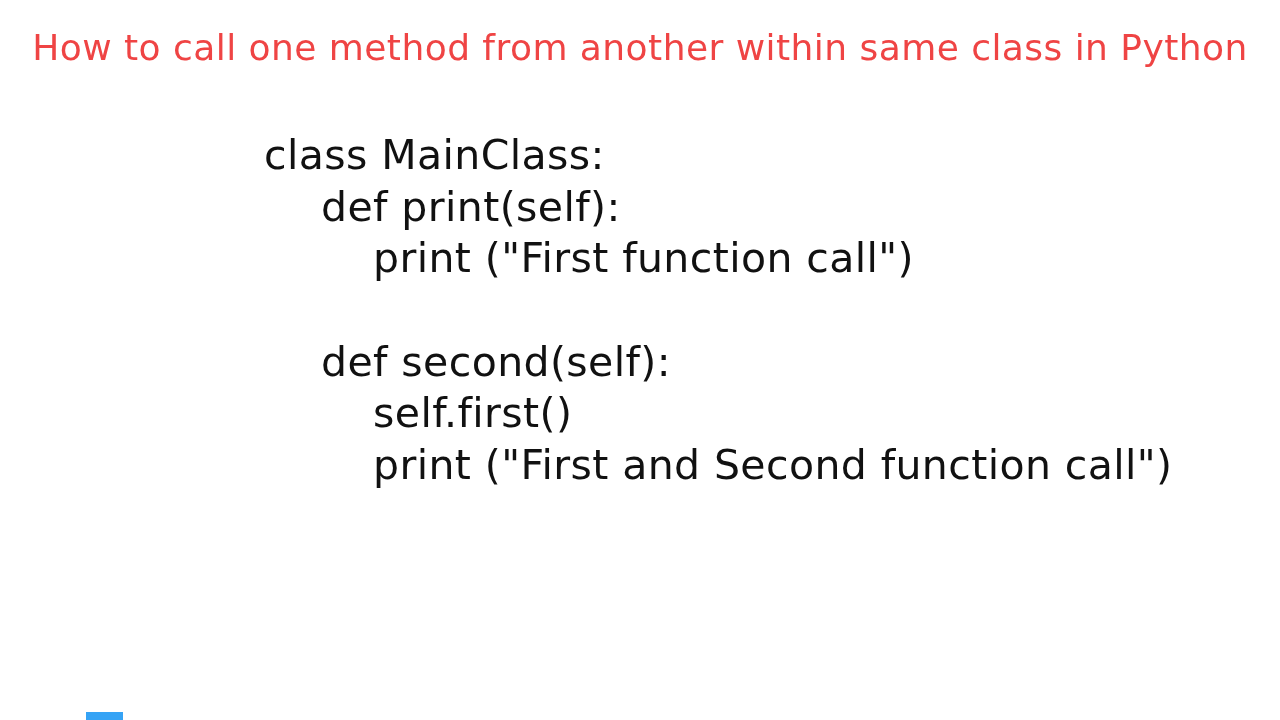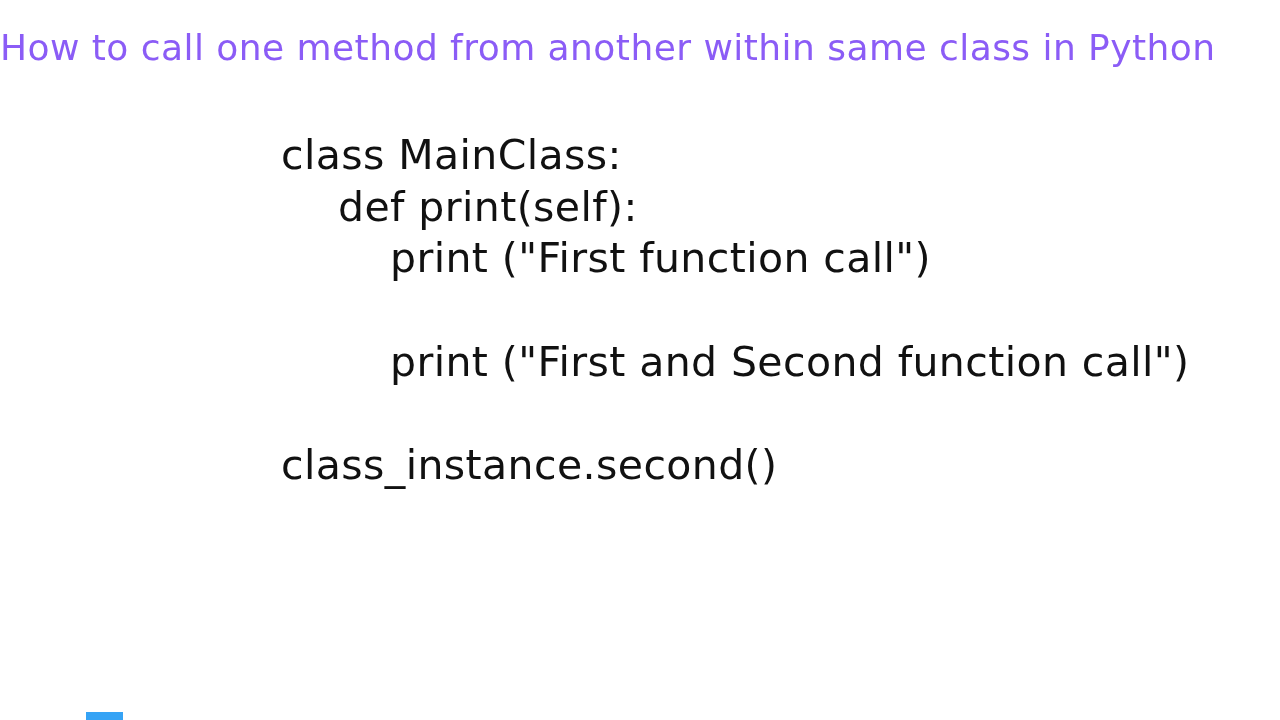--- a/index.html
+++ b/index.html
@@ -16,29 +16,30 @@
     height: 720px;
     background: #ffffff;
     font-family: "DejaVu Sans", "Liberation Sans", sans-serif;
     color: #111111;
   }
   .title {
     position: absolute;
     top: 26px;
     left: 0;
     right: 0;
+    text-align: center;
     font-size: 36px;
     line-height: 43px;
     letter-spacing: 0.45px;
     white-space: pre;
-    color: #8b5cf6;
+    color: #ef4444;
   }
   .code-block {
     position: absolute;
-    left: 281px;
+    left: 264px;
     top: 130px;
     font-size: 41px;
     letter-spacing: 0.4px;
     color: #111111;
   }
   .code-line {
     height: 51.7px;
     line-height: 51.7px;
     white-space: pre;
   }
@@ -59,20 +60,21 @@
 
 <div class="slide">
 
   <div class="title">How to call one method from another within same class in Python</div>
 
   <div class="code-block">
     <div class="code-line indent-0">class MainClass:</div>
     <div class="code-line indent-1">def print(self):</div>
     <div class="code-line indent-2">print ("First function call")</div>
     <div class="code-line indent-0"></div>
+    <div class="code-line indent-1">def second(self):</div>
+    <div class="code-line indent-2">self.first()</div>
     <div class="code-line indent-2">print ("First and Second function call")</div>
     <div class="code-line indent-0"></div>
-    <div class="code-line indent-0">class_instance.second()</div>
   </div>
 
   <div class="progress-bar"></div>
 
 </div>
 
 </body></html>

